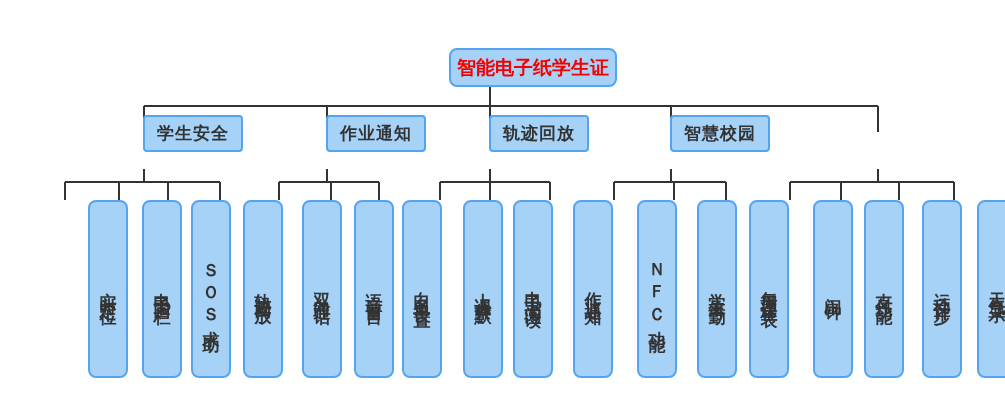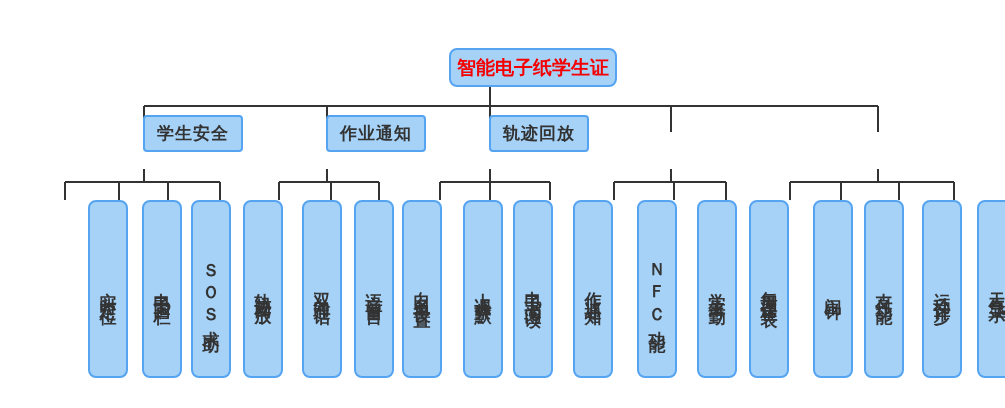--- a/index.html
+++ b/index.html
@@ -70,20 +70,23 @@
 
   <div class="node cat" style="left:100px">
     <span>学生安全</span>
   </div>
   <div class="node cat" style="left:283px">
     <span>作业通知</span>
   </div>
   <div class="node cat" style="left:446px">
     <span>轨迹回放</span>
   </div>
+  <div class="node cat" style="left:627px">
+    <span>智慧校园</span>
+  </div>
 
   <div class="node leaf" style="left:45px">
     <span class="vtext">实时定位</span>
   </div>
   <div class="node leaf" style="left:99px">
     <span class="vtext">电子围栏</span>
   </div>
   <div class="node leaf" style="left:148px">
     <span class="vtext">ＳＯＳ求助</span>
   </div>

